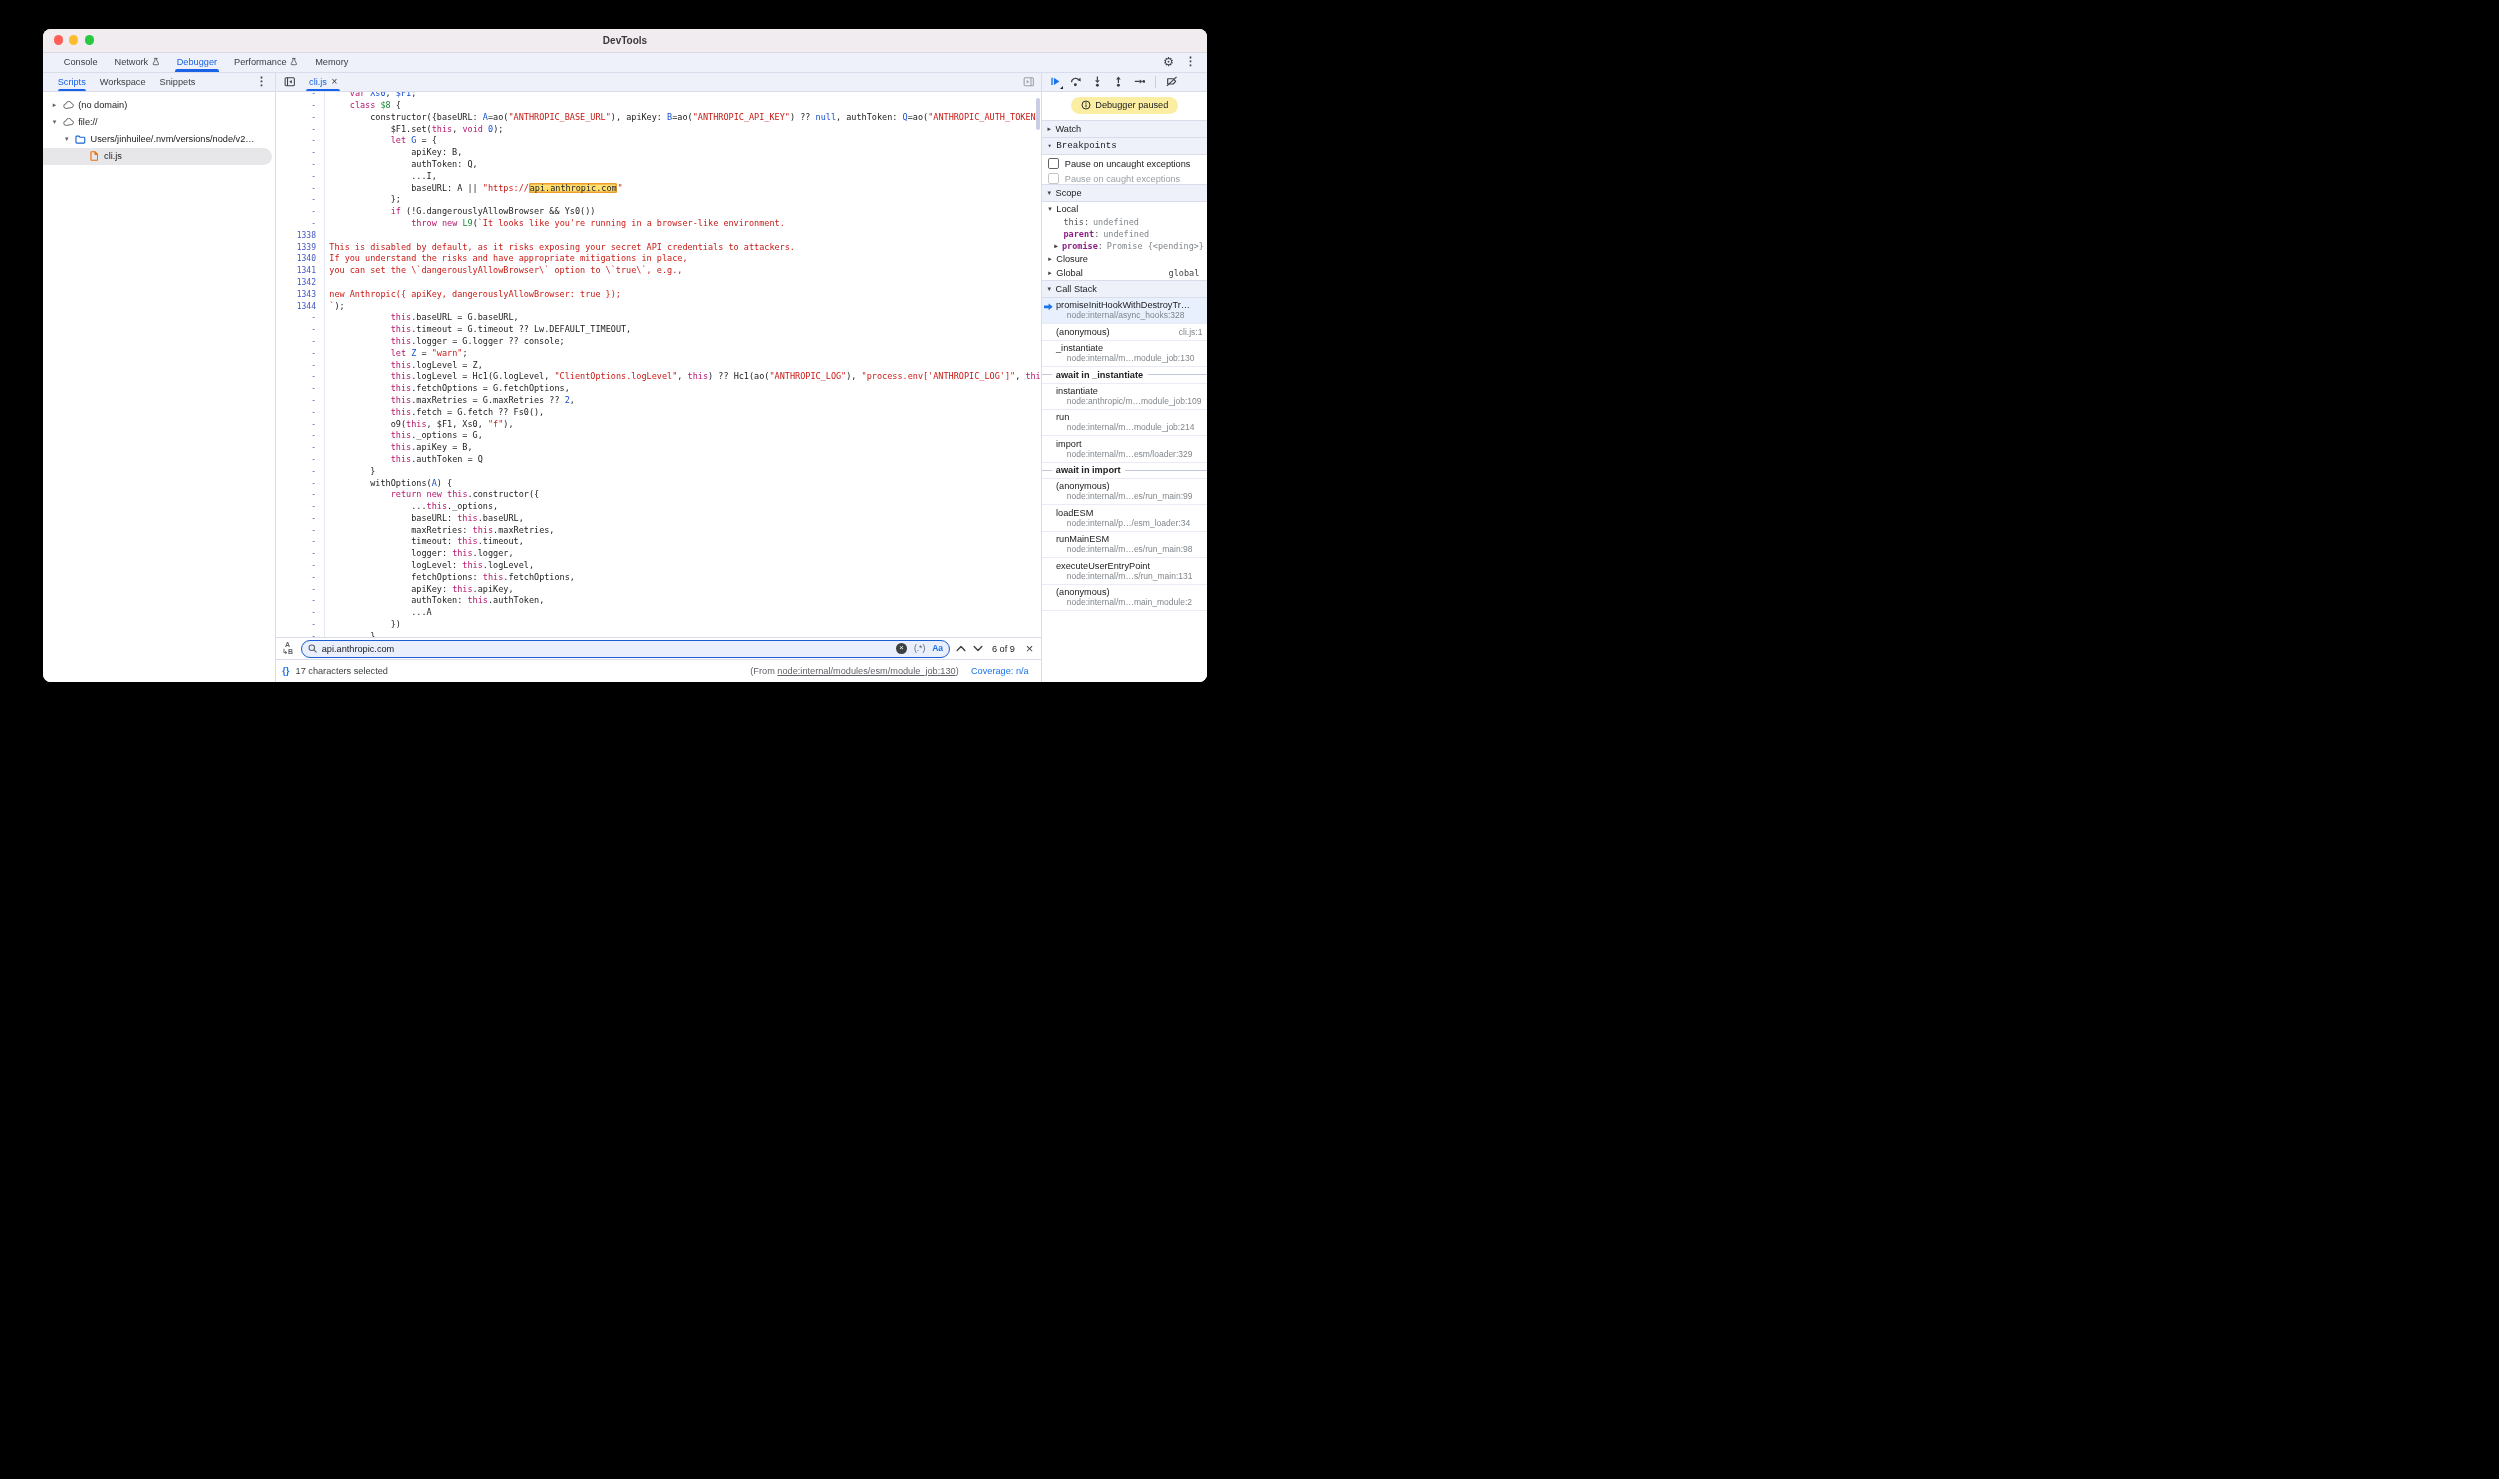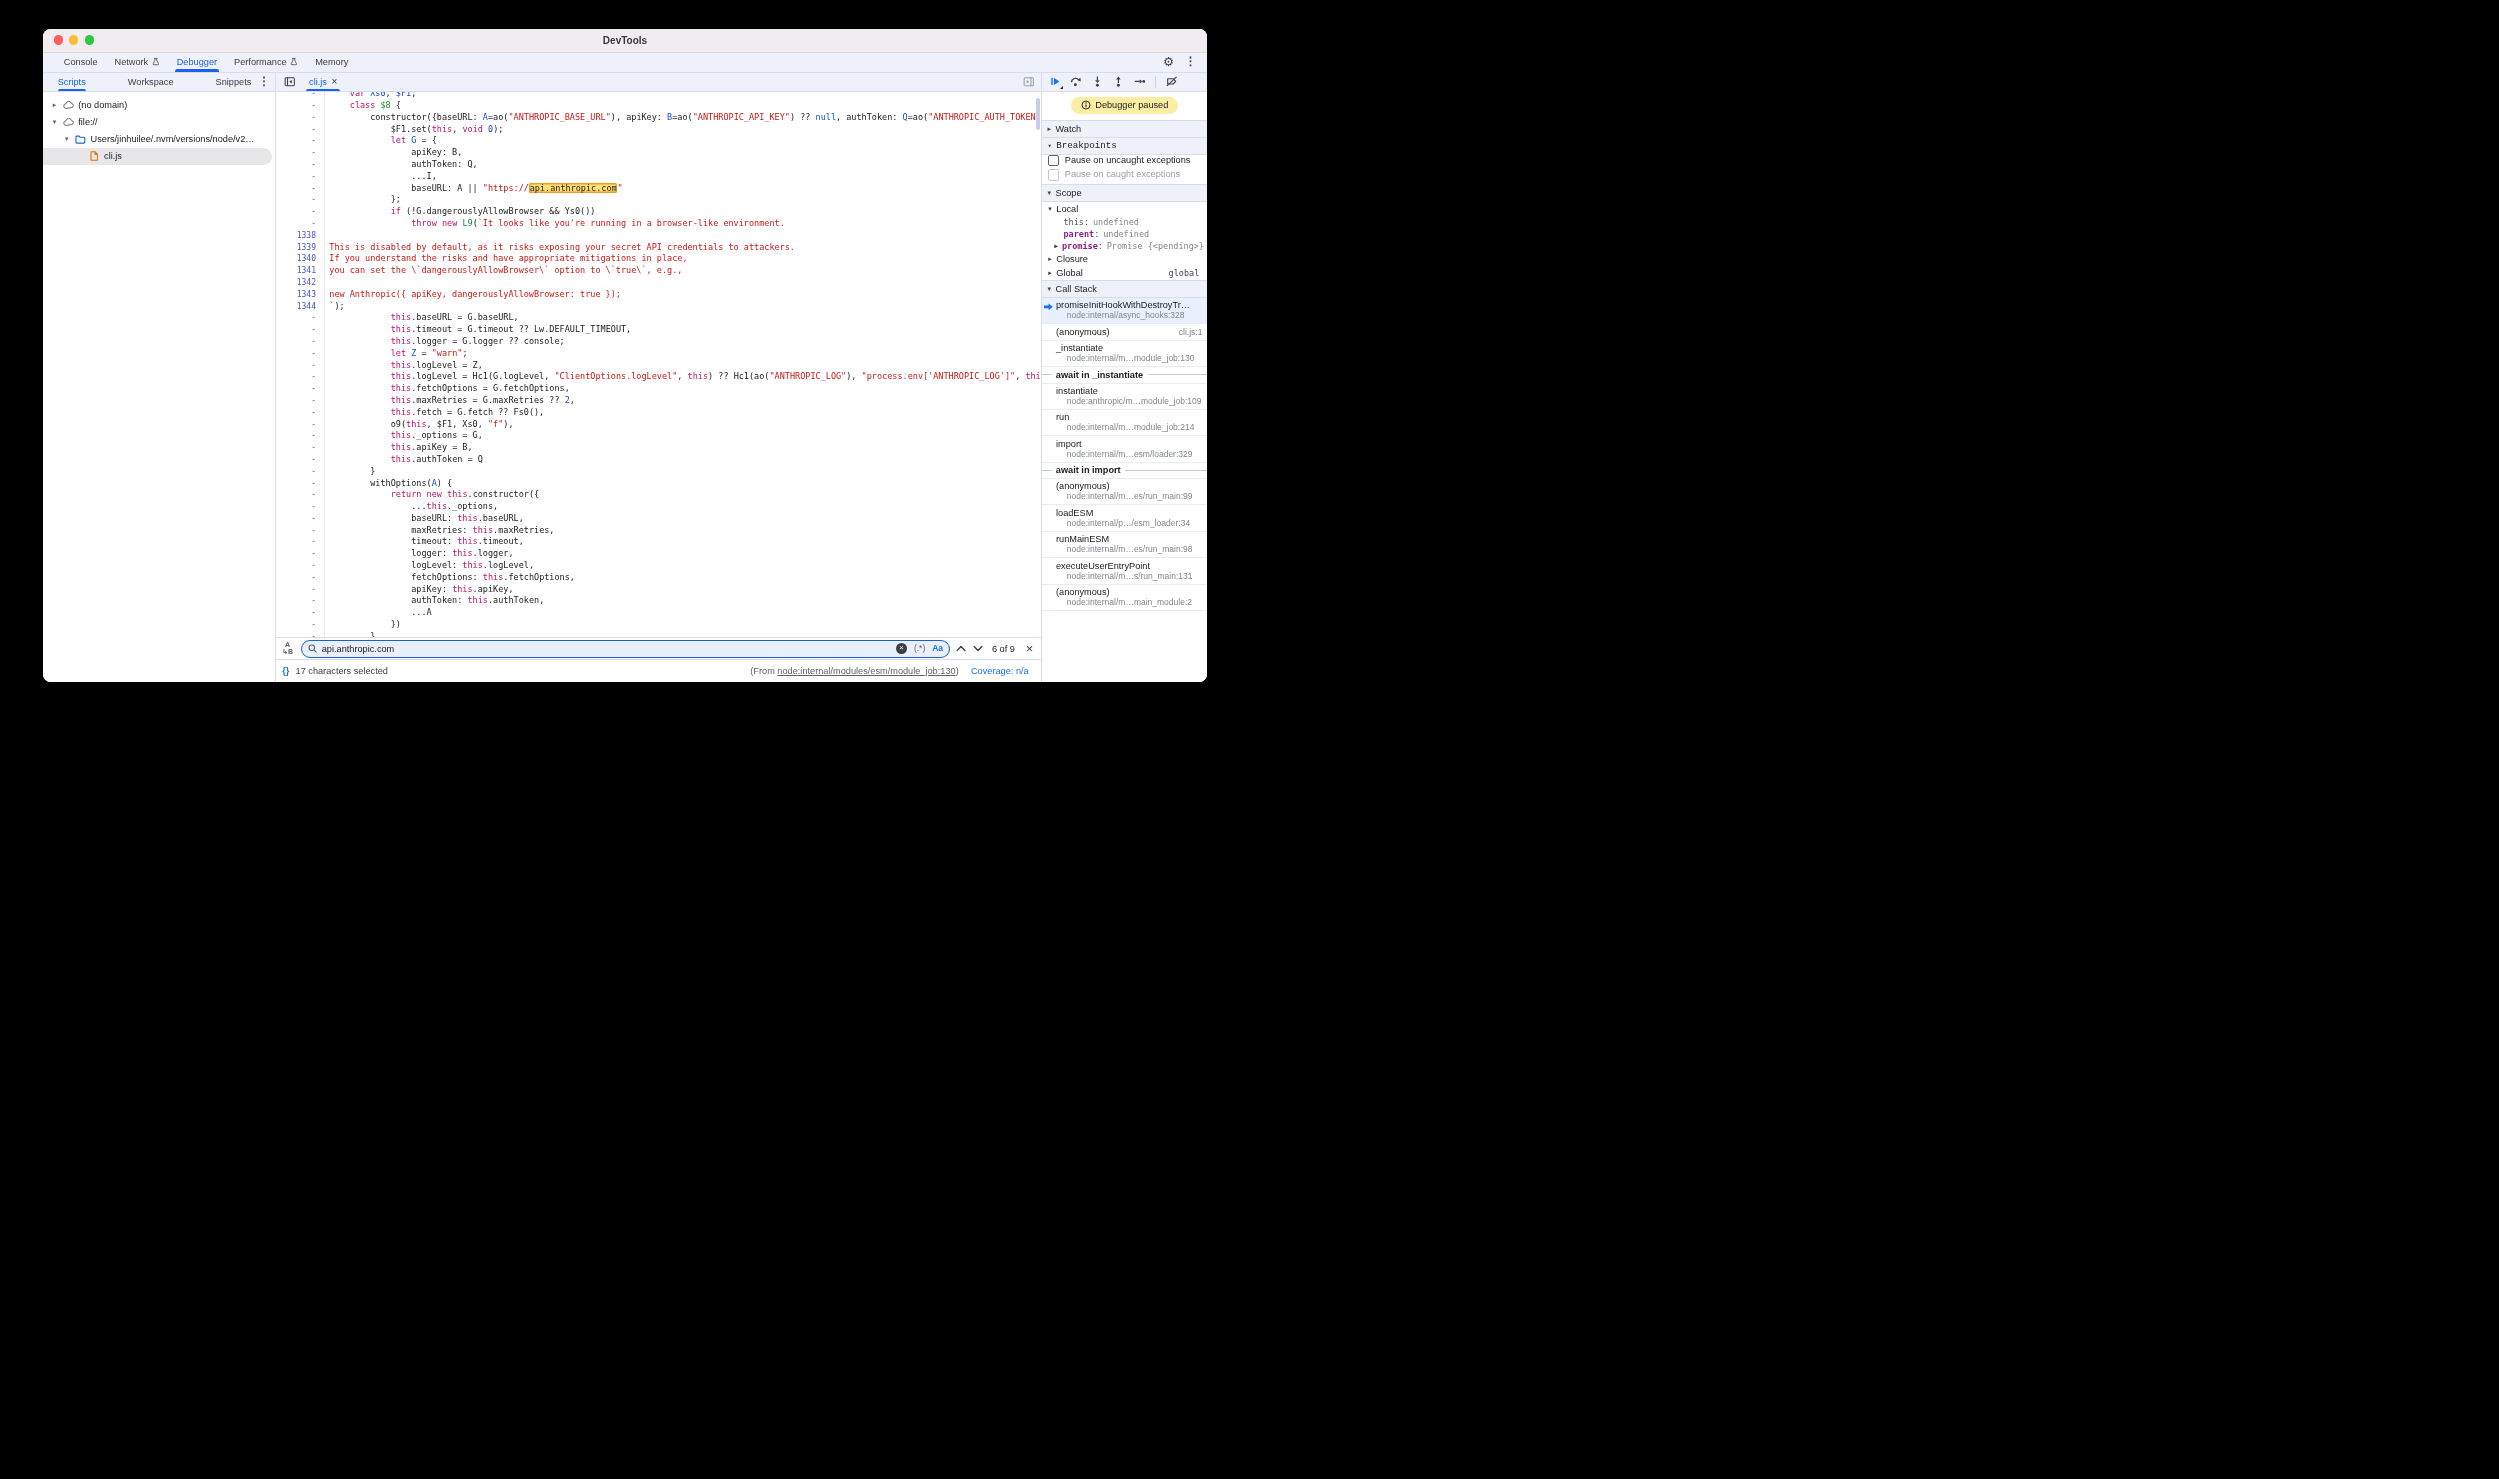--- a/index.html
+++ b/index.html
@@ -25,21 +25,21 @@
 
   
   .body{flex:1;display:flex;min-height:0;}
   .sidebar{width:232px;flex:none;border-right:0.8px solid #d9ddeb;display:flex;flex-direction:column;background:#fff;}
   .editor{flex:1;min-width:0;display:flex;flex-direction:column;background:#fff;}
   .rightpanel{width:165px;flex:none;border-left:0.8px solid #d9ddeb;display:flex;flex-direction:column;background:#fff;overflow:hidden;}
 
   .subbar{height:18.5px;background:#eef1fa;border-bottom:0.8px solid #d9ddeb;display:flex;align-items:stretch;flex:none;}
 
   
-  .side-tabs{display:flex;margin-left:7.7px;gap:28px;}
+  .side-tabs{display:flex;margin-left:7.7px;}
   .side-tabs .tab{padding:0 7px;}
   .side-more{margin-left:auto;display:flex;align-items:center;padding-right:7.7px;color:#3c4043;}
 
   
   .tree{padding-top:4.6px;font-size:9.2px;color:#202124;}
   .trow{height:17px;display:flex;align-items:center;gap:3.8px;}
   .trow .arrow{width:7.7px;text-align:center;color:#5f6368;font-size:7px;flex:none;}
   .trow .ticon{width:12.3px;display:flex;justify-content:center;flex:none;}
   .trow.selected{background:#e7e7e9;border-radius:0 10.8px 10.8px 0;margin-right:3.1px;}
   .d0{padding-left:7.7px;} .d1{padding-left:20px;} .d2{padding-left:45px;}
@@ -86,21 +86,21 @@
 
   
   .debug-toolbar{gap:10px;display:flex;align-items:center;padding-left:7.7px;}
   .dbg-ic{display:flex;align-items:center;position:relative;}
   .dbg-sep{width:0.8px;height:11.5px;background:#c9cee0;}
   .corner{position:absolute;right:-2.3px;bottom:-1.5px;width:0;height:0;border-left:3.8px solid transparent;border-bottom:3.8px solid #202124;}
   .paused{padding:5.4px 0 6.2px;display:flex;justify-content:center;background:#fff;}
   .paused-pill{background:#fbeda1;border-radius:10px;padding:3.1px 9.2px;display:flex;align-items:center;gap:4.6px;font-size:9.2px;color:#202124;}
   .sechead{height:16px;background:#eef1fa;border-top:0.8px solid #d9ddeb;border-bottom:0.8px solid #d9ddeb;display:flex;align-items:center;padding-left:5.4px;font-size:9.2px;color:#202124;gap:4.6px;}
   .sechead .arrow, .scope-sub .arrow{font-size:7px;color:#444;}
-  .chkrow{height:14.6px;display:flex;align-items:flex-start;gap:5.4px;padding-left:6.2px;font-size:9.2px;color:#202124;}
+  .chkrow{height:14.6px;display:flex;align-items:flex-end;gap:5.4px;padding-left:6.2px;font-size:9.2px;color:#202124;}
   .chk{width:9.2px;height:9.2px;border:1.1px solid #5f6368;border-radius:1.9px;flex:none;}
   .chkrow.disabled{color:#9aa0a6;} .chkrow.disabled .chk{border-color:#c6c6c6;}
   .scope-sub{height:14px;display:flex;align-items:center;gap:4.6px;padding-left:6.2px;font-size:9.2px;color:#202124;}
   .scope-sub .rlabel{margin-left:auto;padding-right:7.7px;font-family:"DejaVu Sans Mono",monospace;font-size:8.5px;color:#444;}
   .scope-entry{height:12px;display:flex;align-items:center;padding-left:21.5px;font-family:"DejaVu Sans Mono",monospace;font-size:8.5px;white-space:nowrap;overflow:hidden;}
   .scope-entry .exp{width:7.7px;margin-left:-9.2px;font-size:6.2px;color:#444;}
   .pn-plain{color:#555;} .pn-own{color:#8e1f86;font-weight:bold;}
   .pv{color:#80868b;margin-left:3.8px;}
   .callstack .frame{padding:2.3px 4.6px 3.1px 14px;border-bottom:0.8px solid #e9ecf8;position:relative;}
   .frame .fname{font-size:9.2px;color:#202124;}

